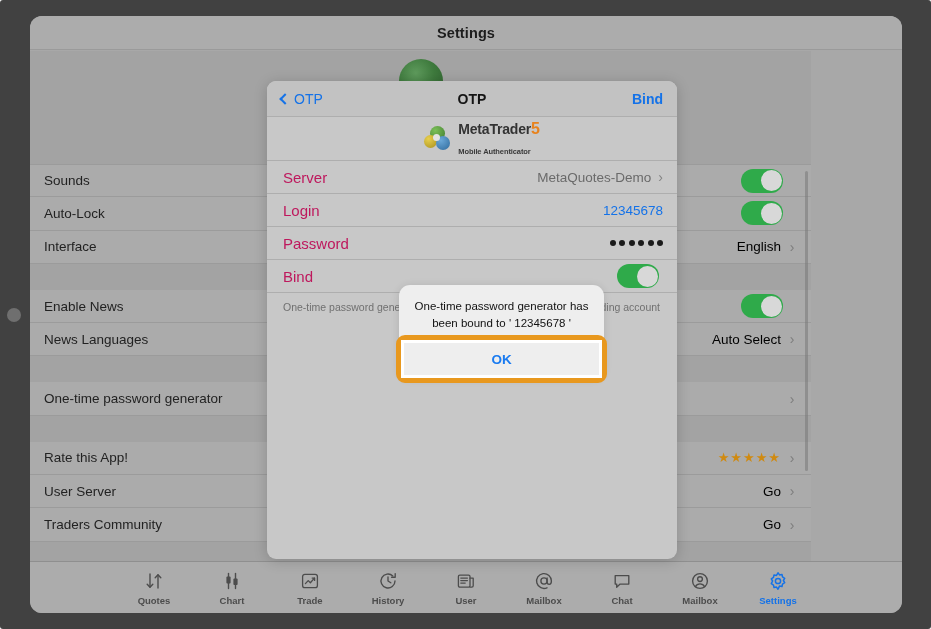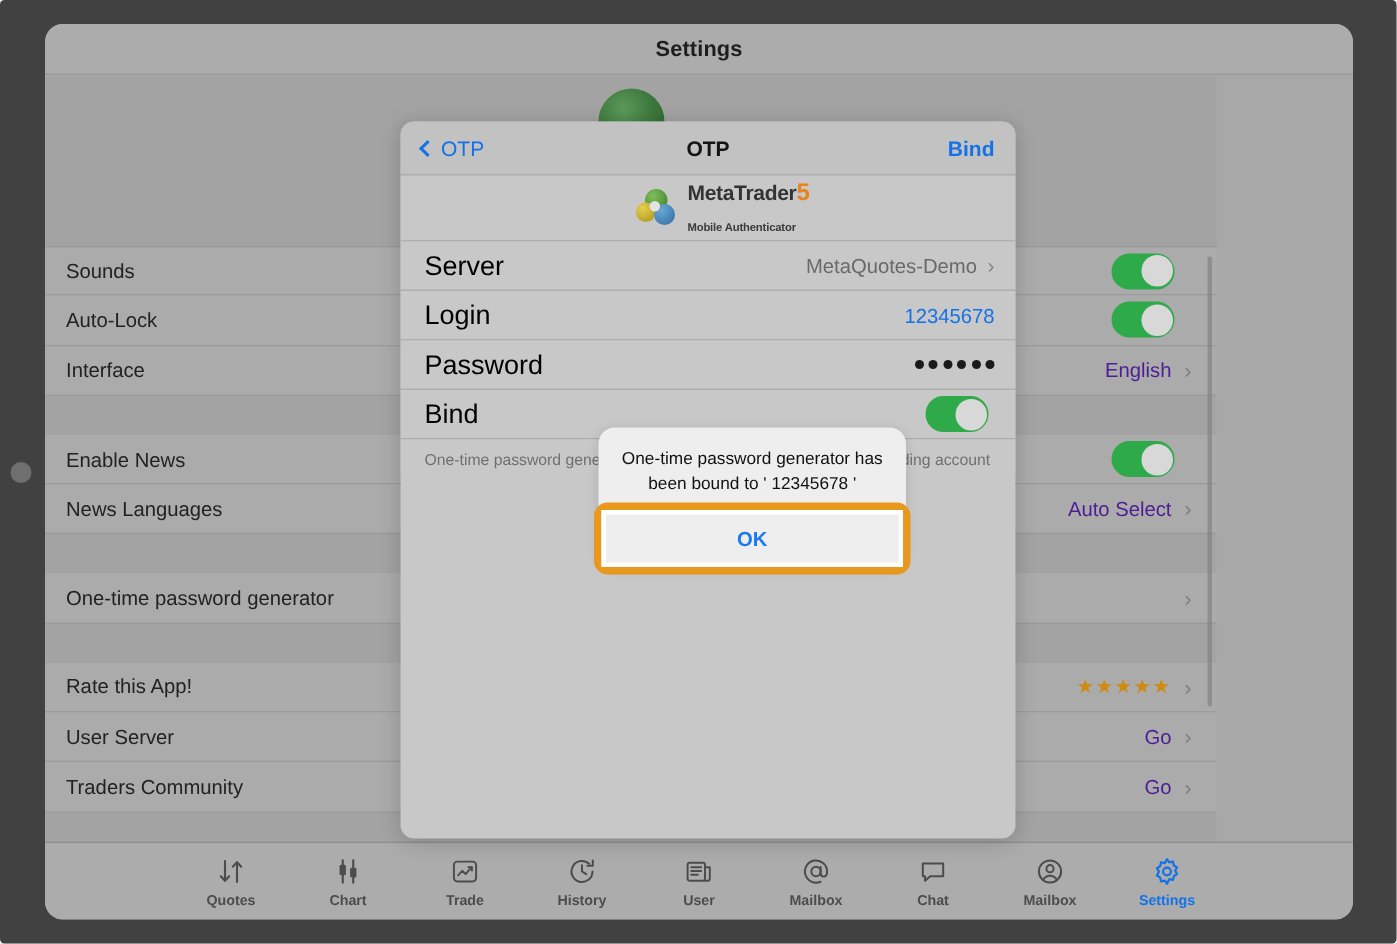--- a/index.html
+++ b/index.html
@@ -85,21 +85,21 @@
   }
   .s-row:first-child { border-top: 1px solid #9b9b9b; }
   .s-label {
     font-size: 13.5px;
     color: #222222;
     margin-left: 8px;
     flex: 1;
   }
   .s-value {
     font-size: 13.5px;
-    color: #4c1d95;
+    color: #000000;
     margin-right: 6px;
   }
   .s-chev {
     font-size: 14px;
     color: #7d7d7d;
     line-height: 1;
     width: 10px;
     text-align: center;
   }
   .s-chev.hidden { visibility: hidden; }
@@ -220,21 +220,21 @@
   .logo-text .l1 .five { color: #e8821c; font-size: 16px; }
   .logo-text .l2 { font-size: 7.5px; font-weight: bold; color: #3a3a3a; letter-spacing: -.1px; margin-top: 11px; }
 
   .o-row {
     height: 33px;
     background: #c8c8c8;
     border-bottom: 1px solid #aeaeae;
     display: flex; align-items: center;
     padding: 0 14px 0 16px;
   }
-  .o-label { font-size: 18px; color: #000000; flex: 1; }
+  .o-label { font-size: 15px; color: #be185d; flex: 1; }
   .o-value { font-size: 13.5px; color: #6a6a6a; }
   .o-value.blue { color: #1472e8; }
   .o-chev { font-size: 14px; color: #848484; margin-left: 7px; line-height: 1; }
   .pw-dots { display: flex; gap: 3.5px; }
   .pw-dots i { width: 6px; height: 6px; border-radius: 50%; background: #1a1a1a; display: block; }
 
   #otp-footnote {
     padding: 7px 16px 0 16px;
     font-size: 10.5px;
     color: #707070;

